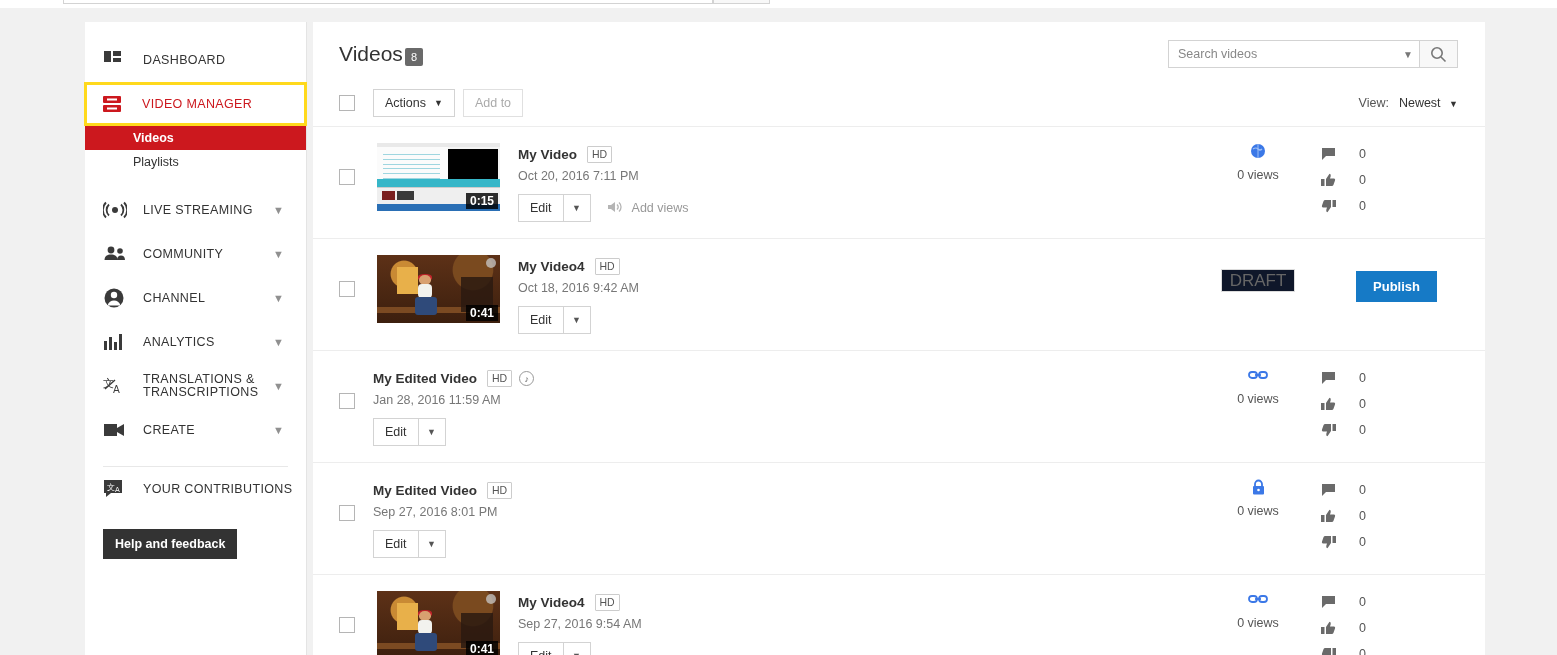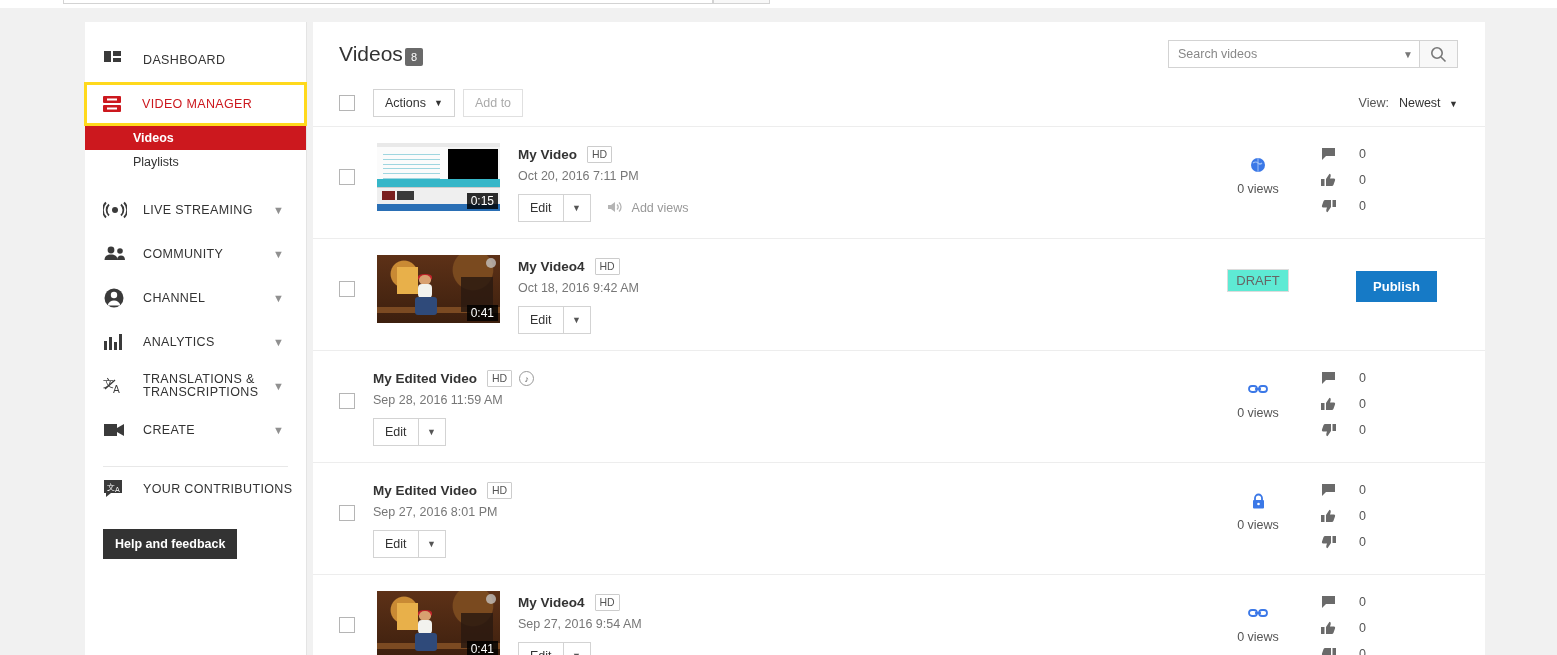--- a/index.html
+++ b/index.html
@@ -156,21 +156,21 @@
   }
   .video-row:first-of-type { border-top: 1px solid #ededed; }
   .row-cb { margin-top: 26px; }
   .thumb {
     position: relative; width: 123px; height: 68px; margin-left: 22px;
     background: #222; flex-shrink: 0; overflow: hidden; cursor: pointer;
   }
   .dur {
     position: absolute; right: 2px; bottom: 2px;
     background: rgba(0,0,0,.82); color: #fff; font-size: 12px;
-    font-weight: normal; padding: 1px 4px; line-height: 14px;
+    font-weight: bold; padding: 1px 4px; line-height: 14px;
   }
   .meta { margin-left: 18px; padding-top: 3px; }
   .title-line { display: flex; align-items: center; }
   .v-title {
     font-size: 13.5px; color: #333; font-weight: bold; cursor: pointer;
   }
   .hd-badge {
     margin-left: 10px; border: 1px solid #ccc; color: #555;
     font-size: 10.5px; padding: 0px 4px; line-height: 15px; border-radius: 1px;
   }
@@ -188,28 +188,28 @@
     font-size: 9px; color: #555; cursor: pointer;
   }
   .addmusic {
     display: flex; align-items: center; margin-left: 16px;
     font-size: 12.5px; color: #999; cursor: pointer;
   }
   .addmusic .sp-ico { margin-right: 9px; }
 
   
   .privacy-col {
-    position: absolute; right: 172px; top: 28px;
+    position: absolute; right: 172px; top: 14px;
     width: 110px; text-align: center;
   }
   .privacy-ico { height: 20px; display:flex; align-items:center; justify-content:center; }
   .views { font-size: 12.5px; color: #555; margin-top: 7px; }
   .draft-chip {
-    display: inline-block; background: #5eead4; border: 1px solid #dcdcdc;
-    color: #666; font-size: 13px; padding: 3px 8px; line-height: 15px;
+    display: inline-block; background: #0f172a; border: 1px solid #dcdcdc;
+    color: #666; font-size: 17px; padding: 3px 8px; line-height: 15px;
   }
   .stats-col {
     position: absolute; right: 18px; top: 14px; width: 150px;
   }
   .stat-line {
     display: flex; align-items: center; height: 26px;
   }
   .stat-ico { width: 22px; display: flex; justify-content: center; color: #6a6a6a; }
   .stat-val { font-size: 12.5px; color: #555; margin-left: 20px; }
   .publish-btn {
@@ -576,21 +576,21 @@
     </div>
 
     <div class="video-row">
       <span class="cb row-cb"></span>
       <div class="meta">
         <div class="title-line">
           <span class="v-title">My Edited Video</span>
           <span class="hd-badge">HD</span>
           <span class="music-badge">♪</span>
         </div>
-        <div class="v-date">Sep 28, 2016 11:59 AM</div>
+        <div class="v-date">Jan 28, 2016 11:59 AM</div>
         <div class="row-actions">
           <span class="btn edit-btn">Edit</span>
           <span class="edit-caret">▼</span>
         </div>
       </div>
       <div class="privacy-col">
         <div class="privacy-ico">
           <svg width="20" height="14" viewBox="0 0 20 14">
               <rect x="1" y="4" width="8" height="6" rx="3" stroke="#3b78e7" stroke-width="1.8" fill="none"></rect>
               <rect x="11" y="4" width="8" height="6" rx="3" stroke="#3b78e7" stroke-width="1.8" fill="none"></rect>

